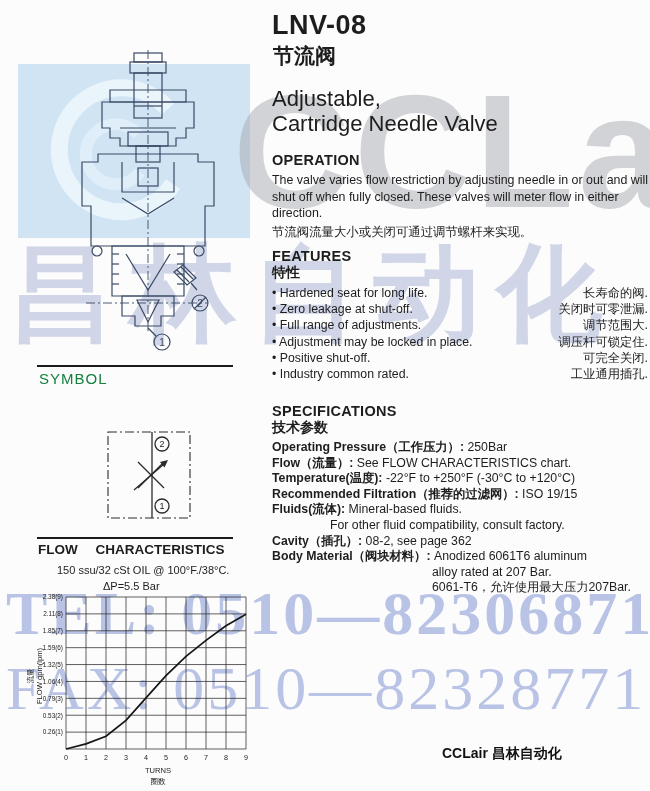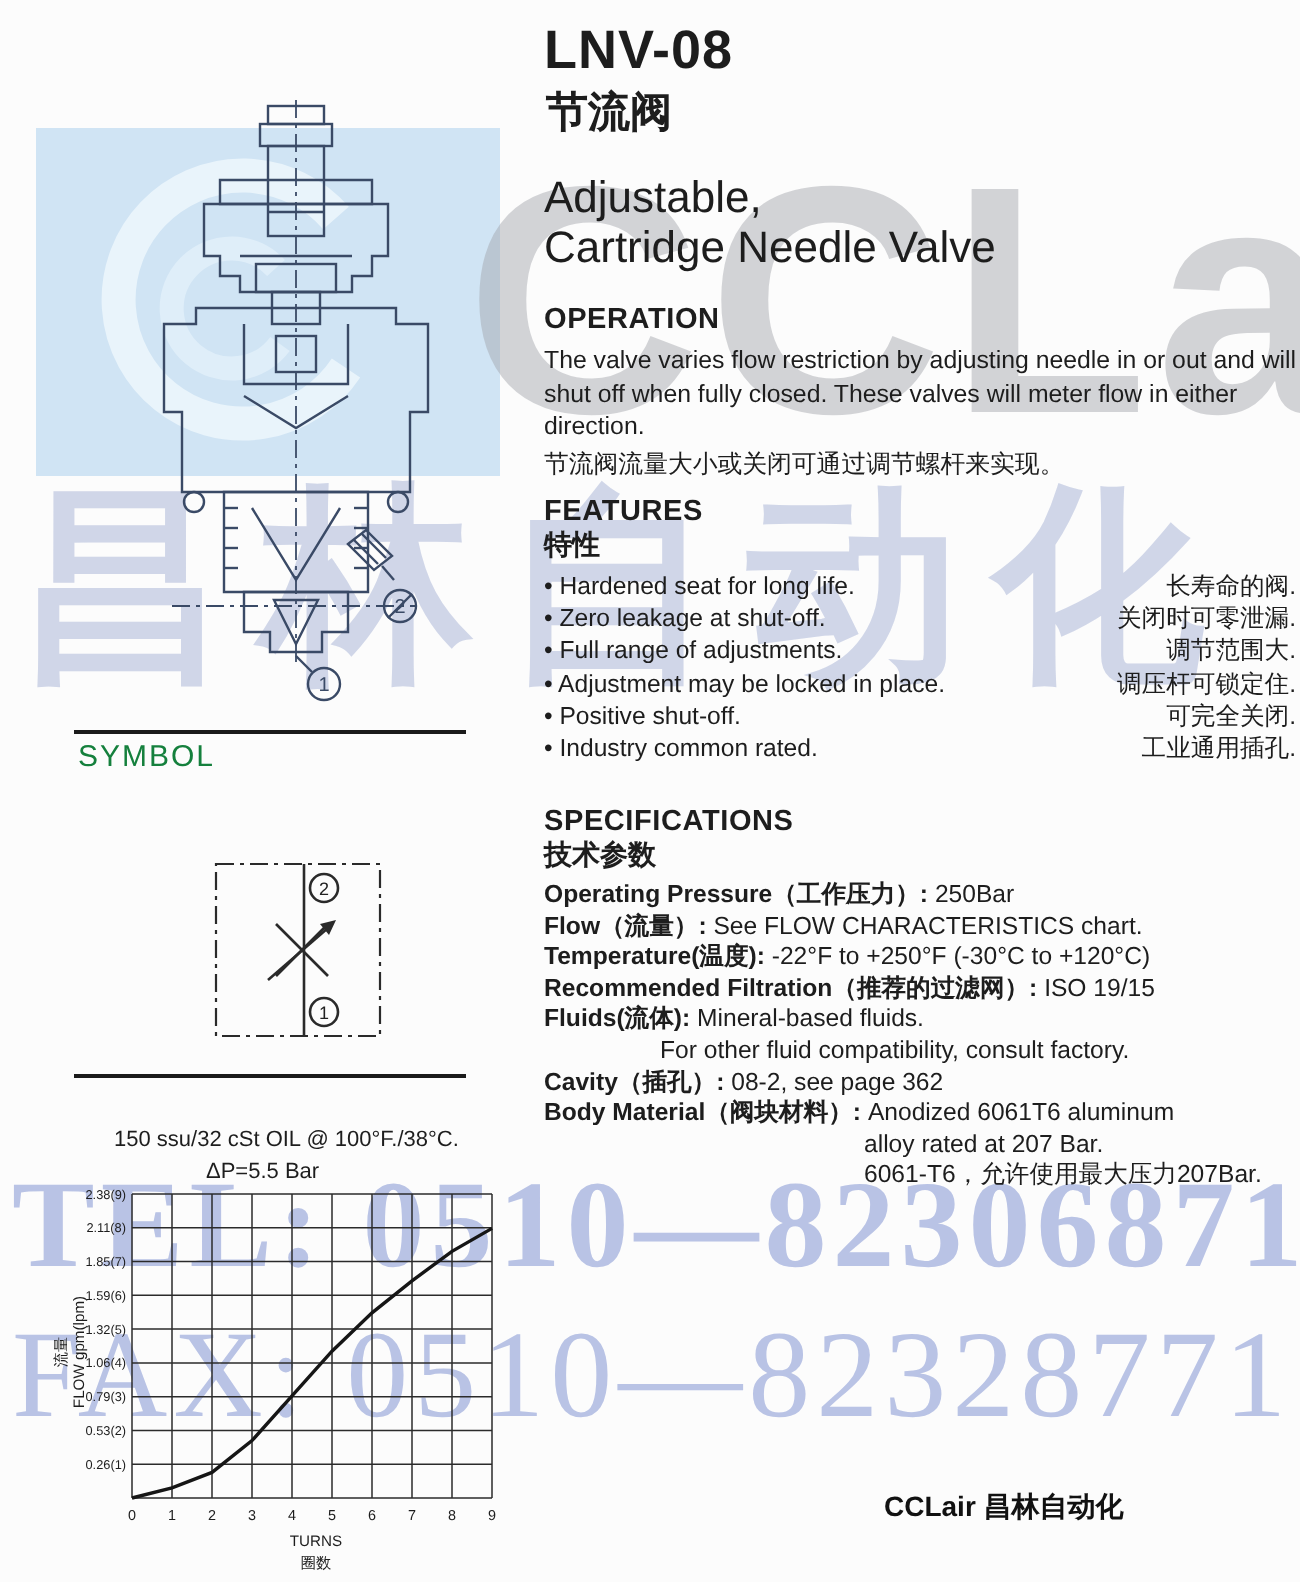--- a/index.html
+++ b/index.html
@@ -242,20 +242,21 @@
       <text x="64" y="23.4">2</text>
       <circle cx="64" cy="82" r="7"></circle>
       <text x="64" y="85.4">1</text>
       <line x1="40" y1="38" x2="66" y2="64"></line>
       <line x1="66" y1="38" x2="40" y2="64"></line>
       <line x1="36" y1="66" x2="66" y2="40"></line>
       <path class="ah" d="M70,36 l-8,2 l4.5,5.5 z"></path>
     </svg>
 
     <div class="abs rule rule-flow"></div>
+    <div class="abs flow-head">FLOW CHARACTERISTICS</div>
     <div class="abs flow-sub">150 ssu/32 cSt OIL @ 100°F./38°C.</div>
     <div class="abs flow-dp">ΔP=5.5 Bar</div>
     <svg class="abs chart-svg" id="flow-chart-svg" width="238" height="202" viewBox="0 0 238 202">
       <text class="axis-label" x="9" y="85" transform="rotate(-90 9 85)">流量</text>
       <text class="axis-label" x="18" y="85" transform="rotate(-90 18 85)">FLOW gpm(lpm)</text>
       <text class="axis-label" x="134" y="182">TURNS</text>
       <text class="axis-label" x="134" y="193">圈数</text>
     <line x1="42" y1="6" x2="42" y2="158" class="grid"></line>
         <line x1="62" y1="6" x2="62" y2="158" class="grid"></line>
         <line x1="82" y1="6" x2="82" y2="158" class="grid"></line>

